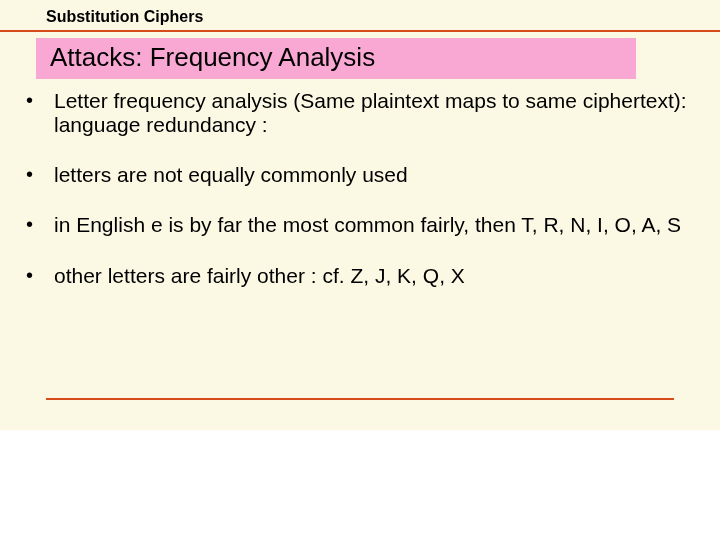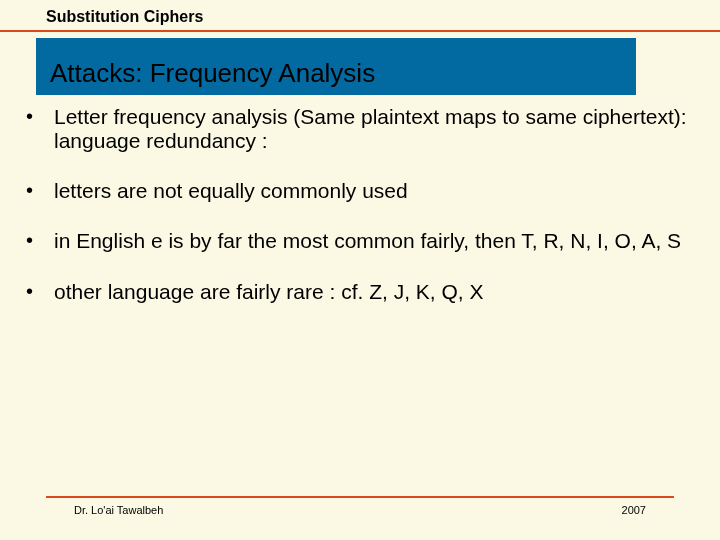--- a/index.html
+++ b/index.html
@@ -1,35 +1,35 @@
 <!DOCTYPE html>
 <html><head>
 <meta charset="utf-8">
 <style>
   * { margin: 0; padding: 0; box-sizing: border-box; }
   html, body { width: 720px; height: 540px; font-family: Arial, Helvetica, sans-serif; background: #fff; }
   .slide {
     width: 720px;
-    height: 540px;
+    height: 430px;
     background: #fbf8e4;
     position: relative;
     padding: 0;
   }
   .topic {
     font-weight: bold;
     font-size: 16px;
     color: #000;
     padding: 8px 0 4px 46px;
     border-bottom: 2px solid #d84a1b;
   }
   .title-bar {
-    background: #0369a1;
+    background: #f9a8d4;
     color: #000;
     margin: 6px 0 0 36px;
-    padding: 20px 12px 6px 14px;
+    padding: 4px 12px 6px 14px;
     width: 600px;
     font-size: 26px;
     font-weight: 400;
   }
   .content {
     padding: 10px 30px 0 24px;
   }
   .bullets {
     list-style: none;
   }
@@ -88,26 +88,22 @@
       <li>
         <span class="bullet-dot">•</span>
         <span class="bullet-text">letters are not equally commonly used</span>
       </li>
       <li>
         <span class="bullet-dot">•</span>
         <span class="bullet-text">in English e is by far the most common fairly, then T, R, N, I, O, A, S</span>
       </li>
       <li>
         <span class="bullet-dot">•</span>
-        <span class="bullet-text">other language are fairly rare :  cf. Z, J, K, Q, X</span>
+        <span class="bullet-text">other letters are fairly other :  cf. Z, J, K, Q, X</span>
       </li>
     </ul>
   </div>
 
   <div class="footer">
     <div class="footer-rule"></div>
-    <div class="footer-row">
-      <span>Dr. Lo'ai Tawalbeh</span>
-      <span>2007</span>
-    </div>
   </div>
 
 </div>
 
 </body></html>

